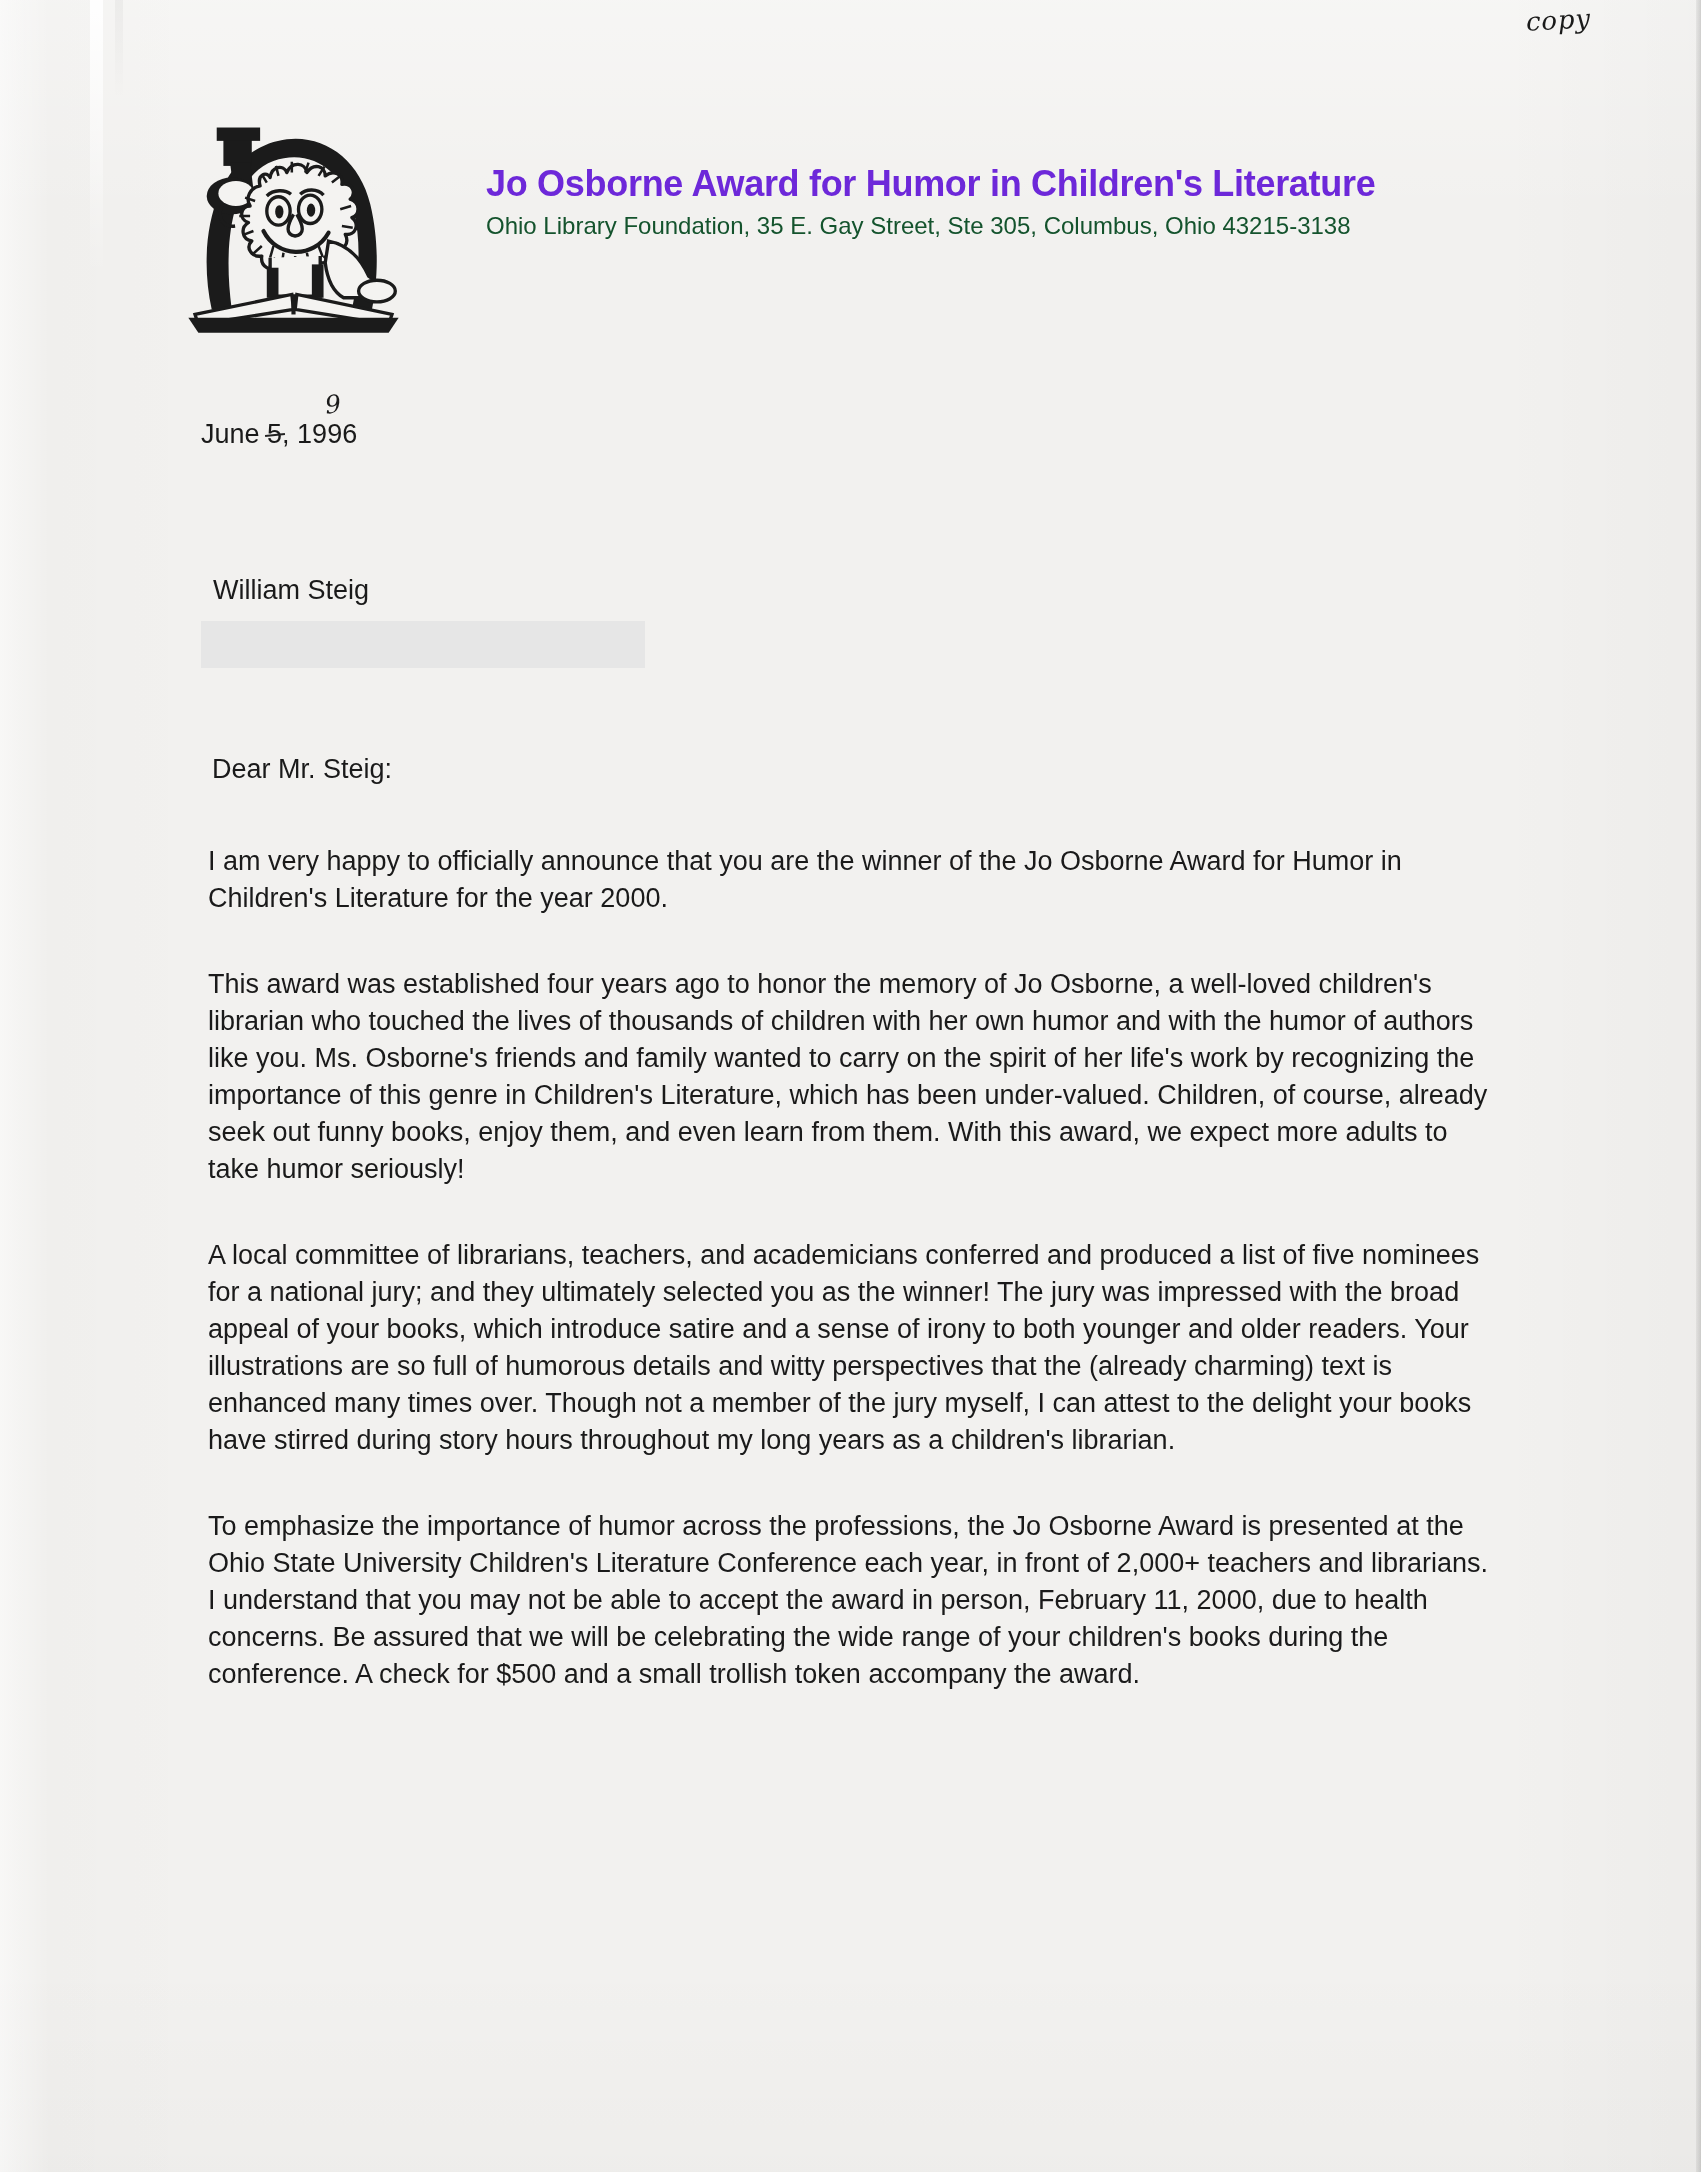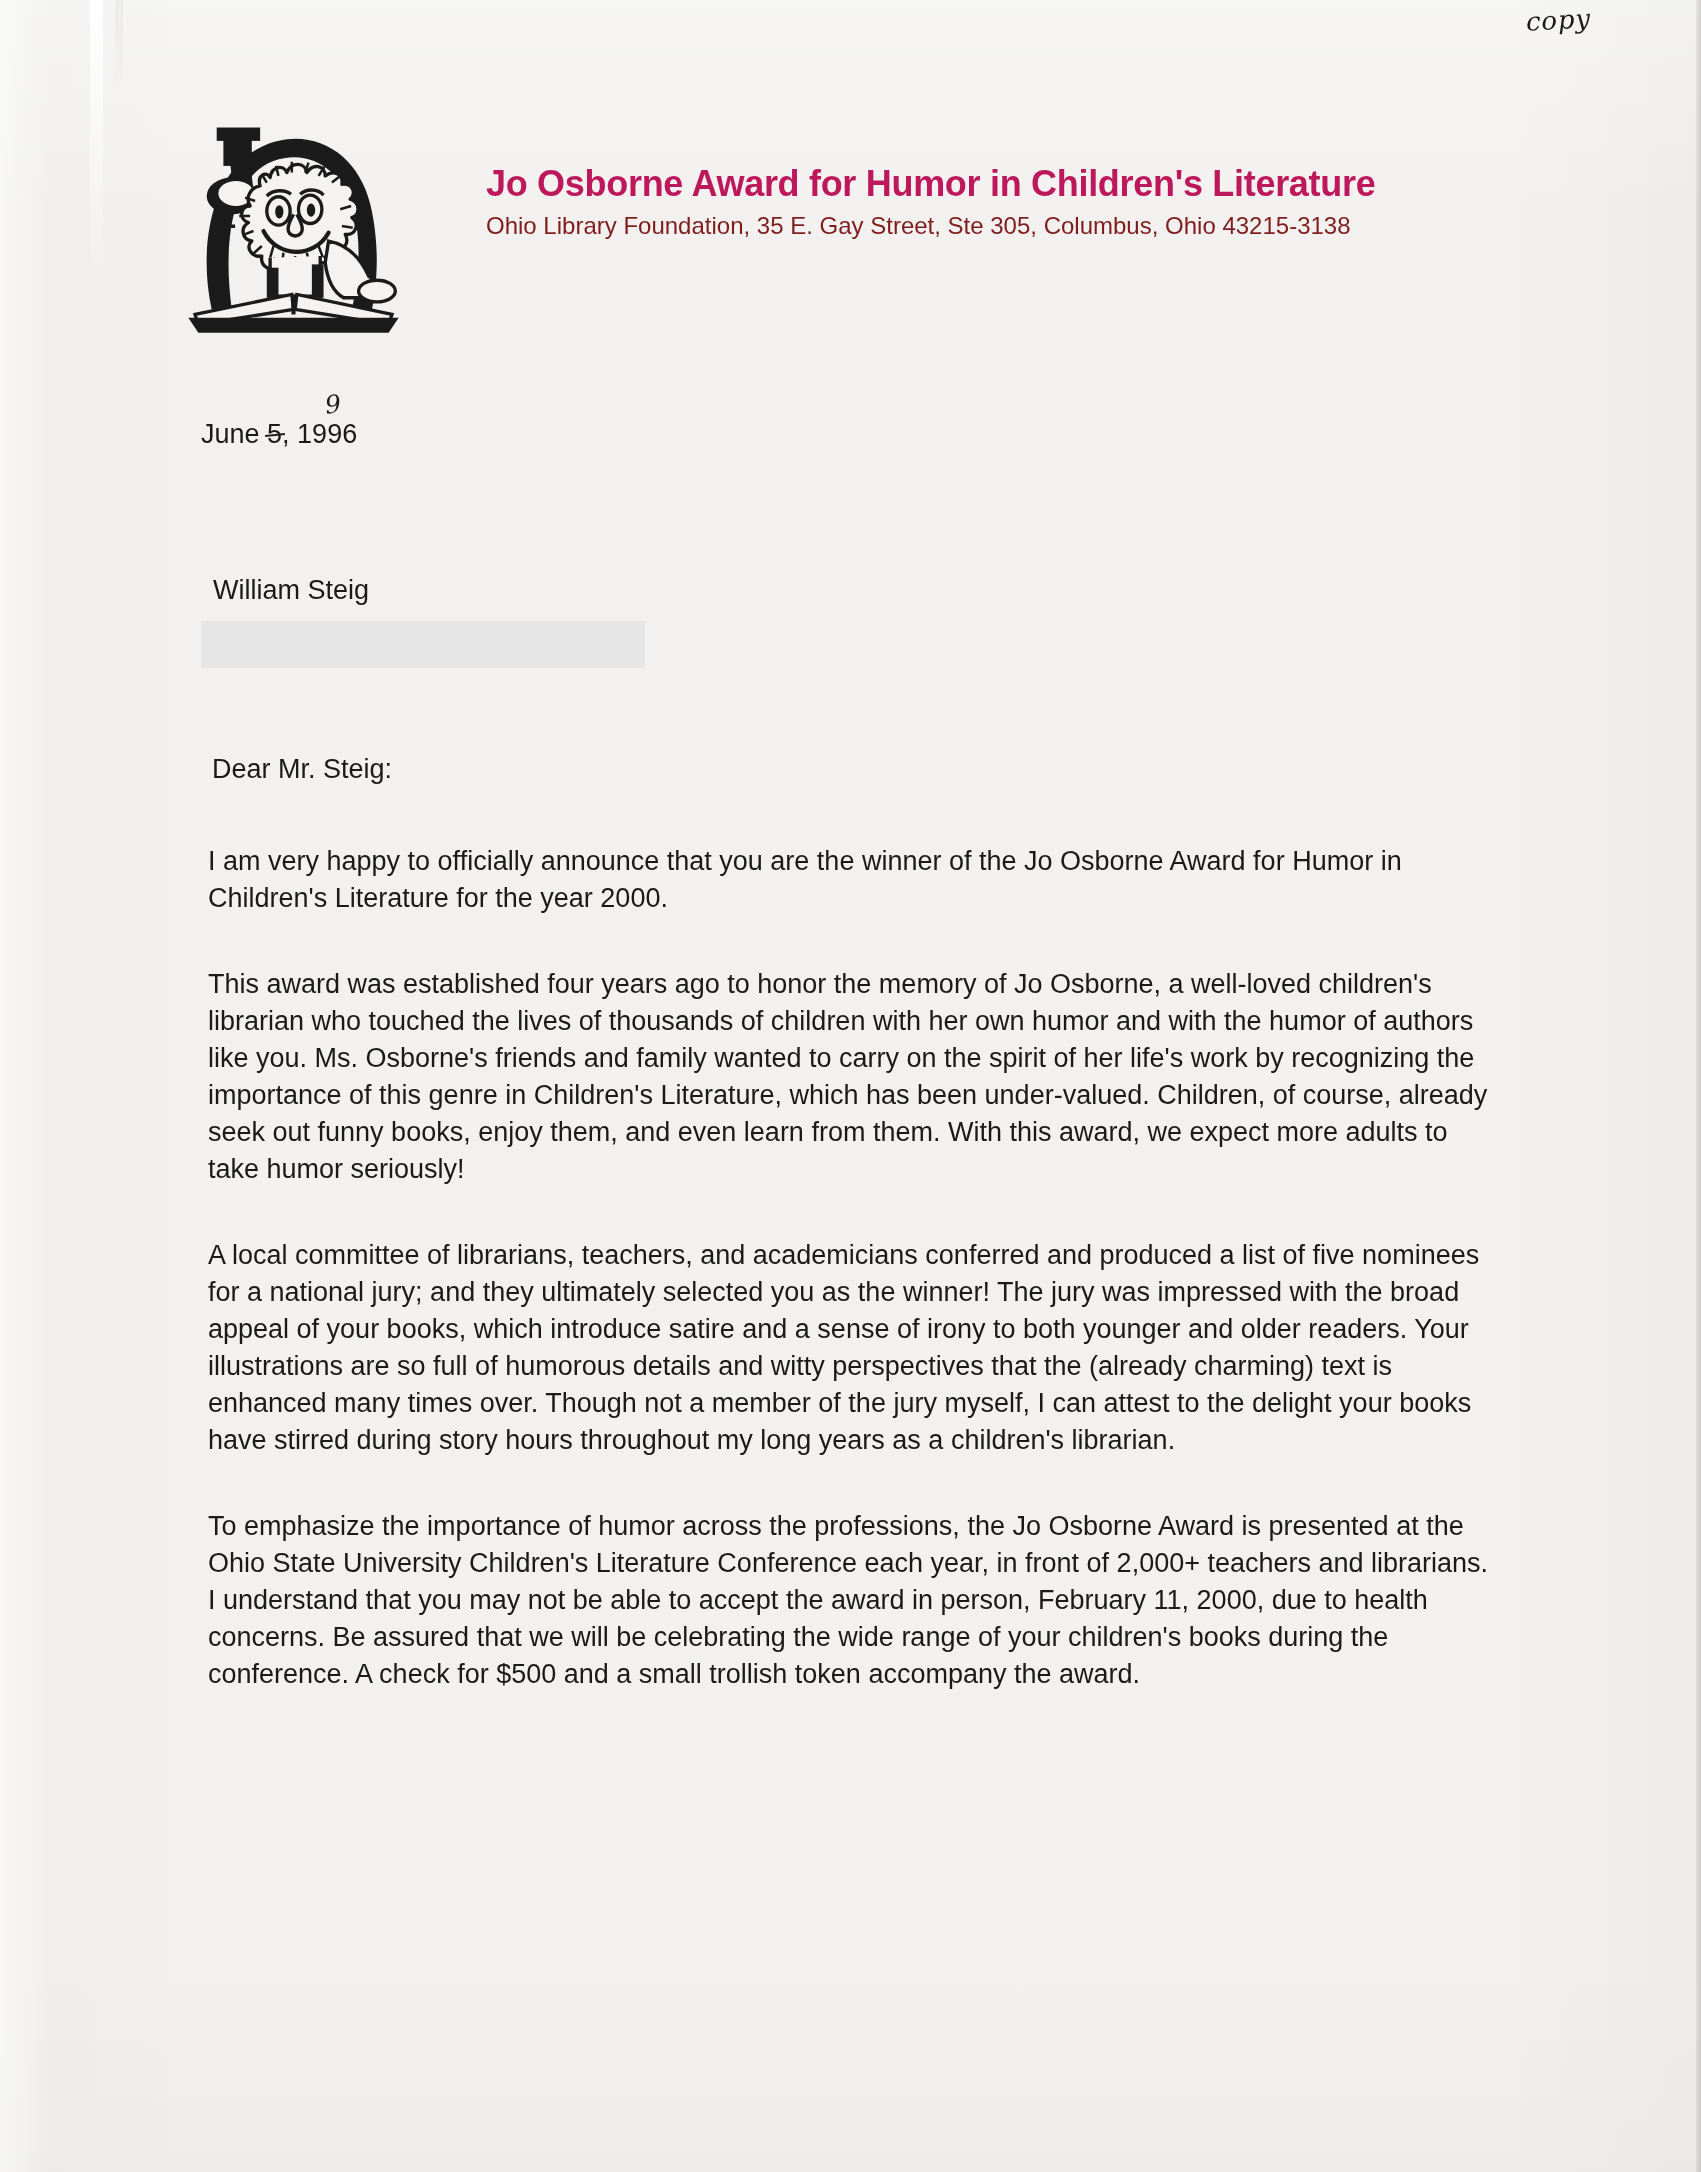--- a/index.html
+++ b/index.html
@@ -86,28 +86,28 @@
   .logo-mark svg { display: block; width: 227px; height: 209px; }
 
   .letterhead-text {
     margin-left: 79px;
     padding-top: 40px;
   }
   .org-title {
     font-size: 36px;
     font-weight: bold;
     letter-spacing: -0.3px;
-    color: #be185d;
+    color: #6d28d9;
     white-space: nowrap;
     margin: 0;
     line-height: 1.1;
   }
   .org-address {
     font-size: 24px;
-    color: #7f1d1d;
+    color: #14532d;
     white-space: nowrap;
     margin: 8.4px 0 0 0;
     line-height: 1.2;
   }
 
   
   .letter-body {
     position: absolute;
     left: 201px;
     top: 416px;

